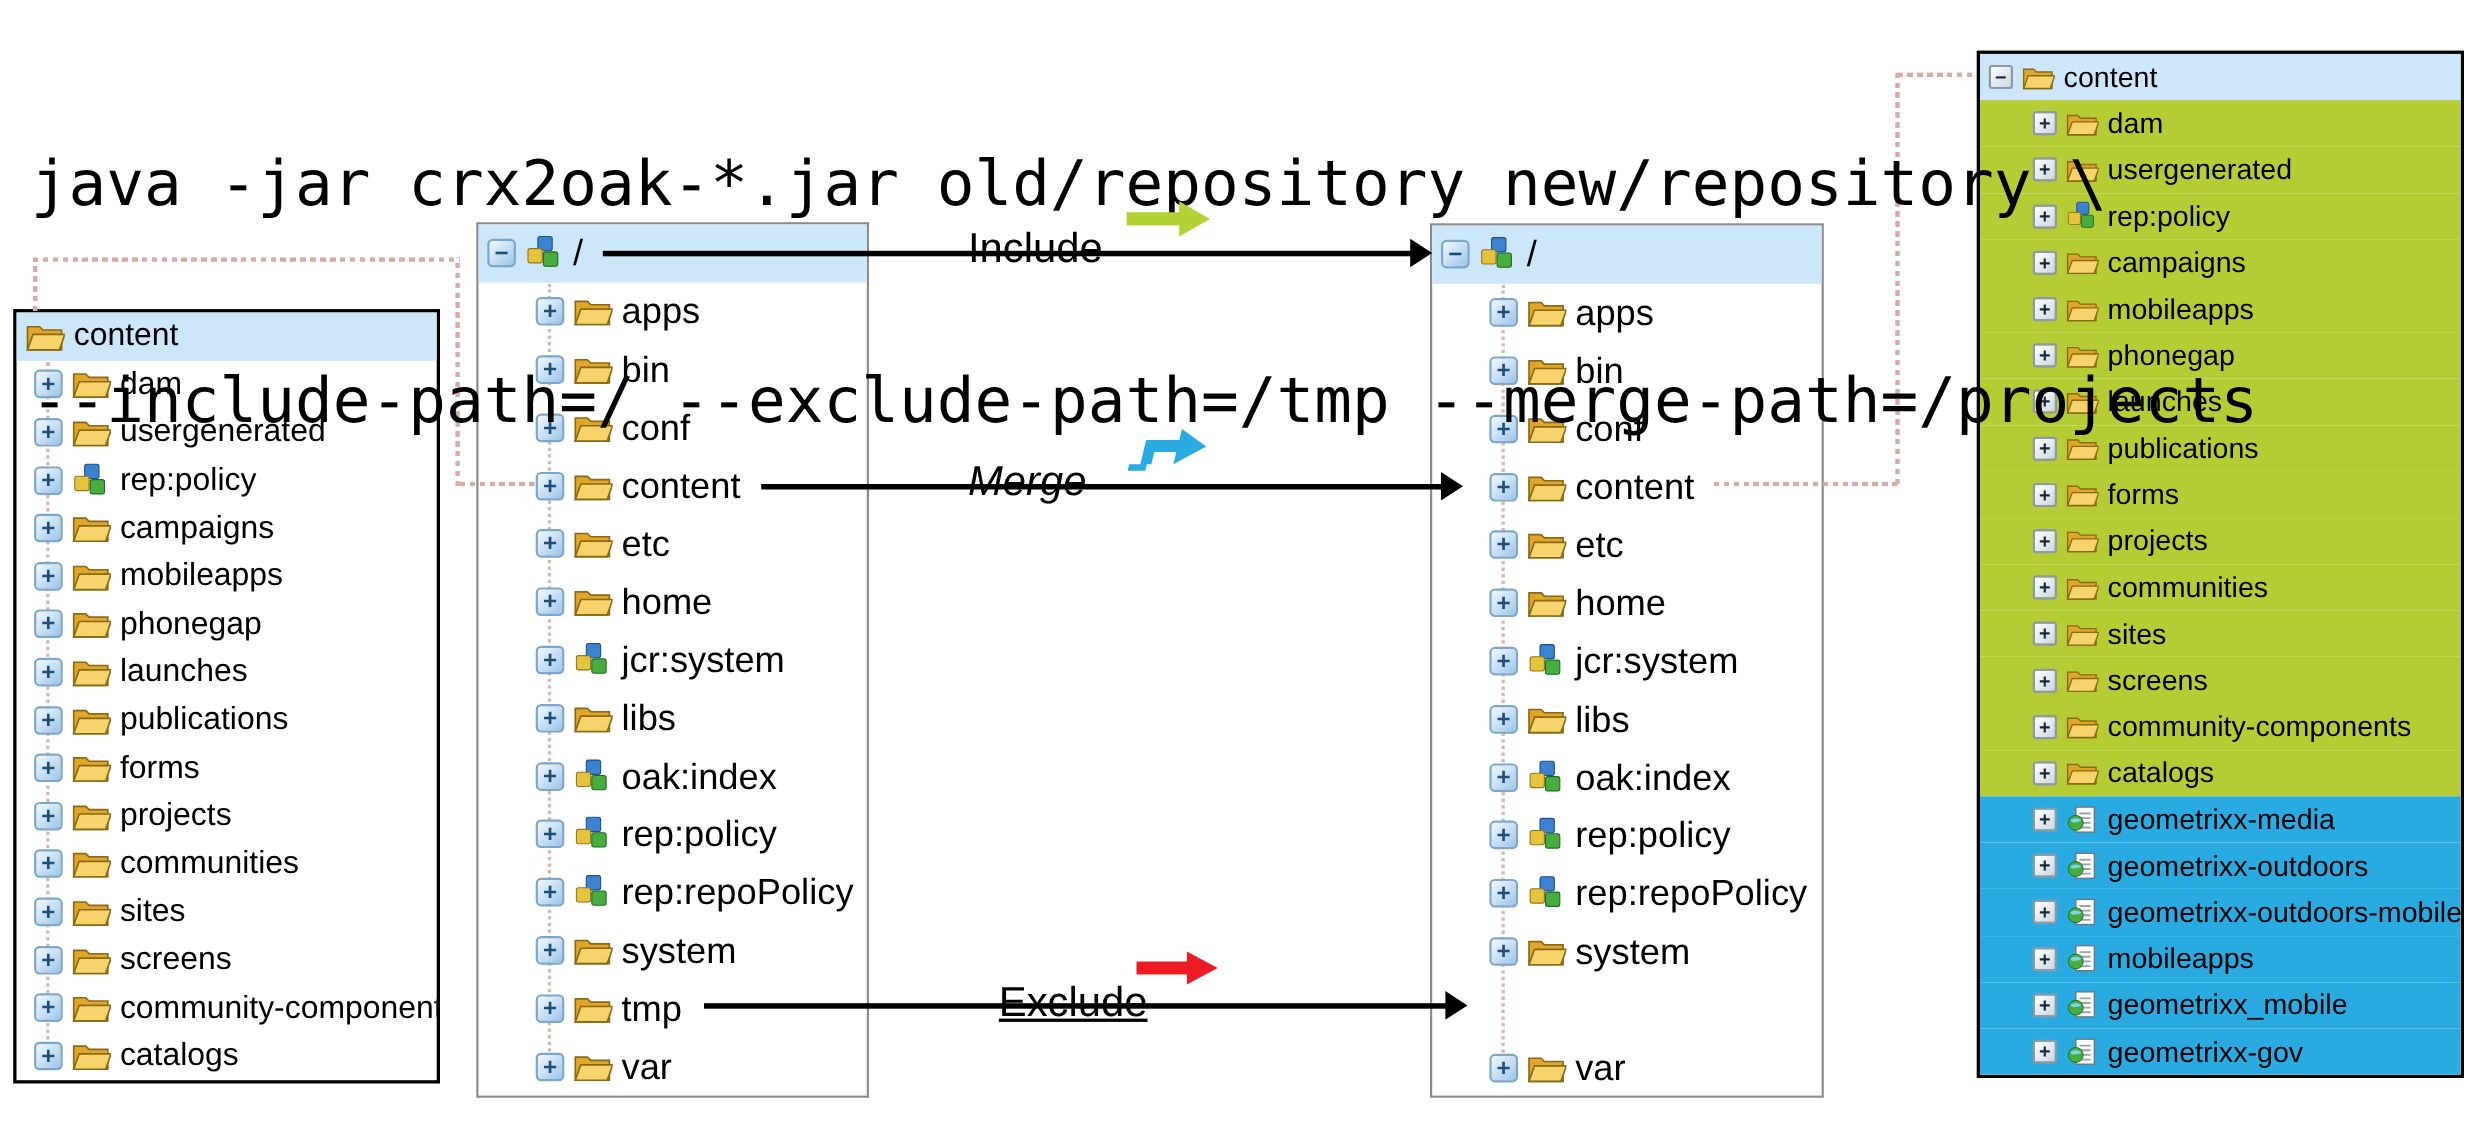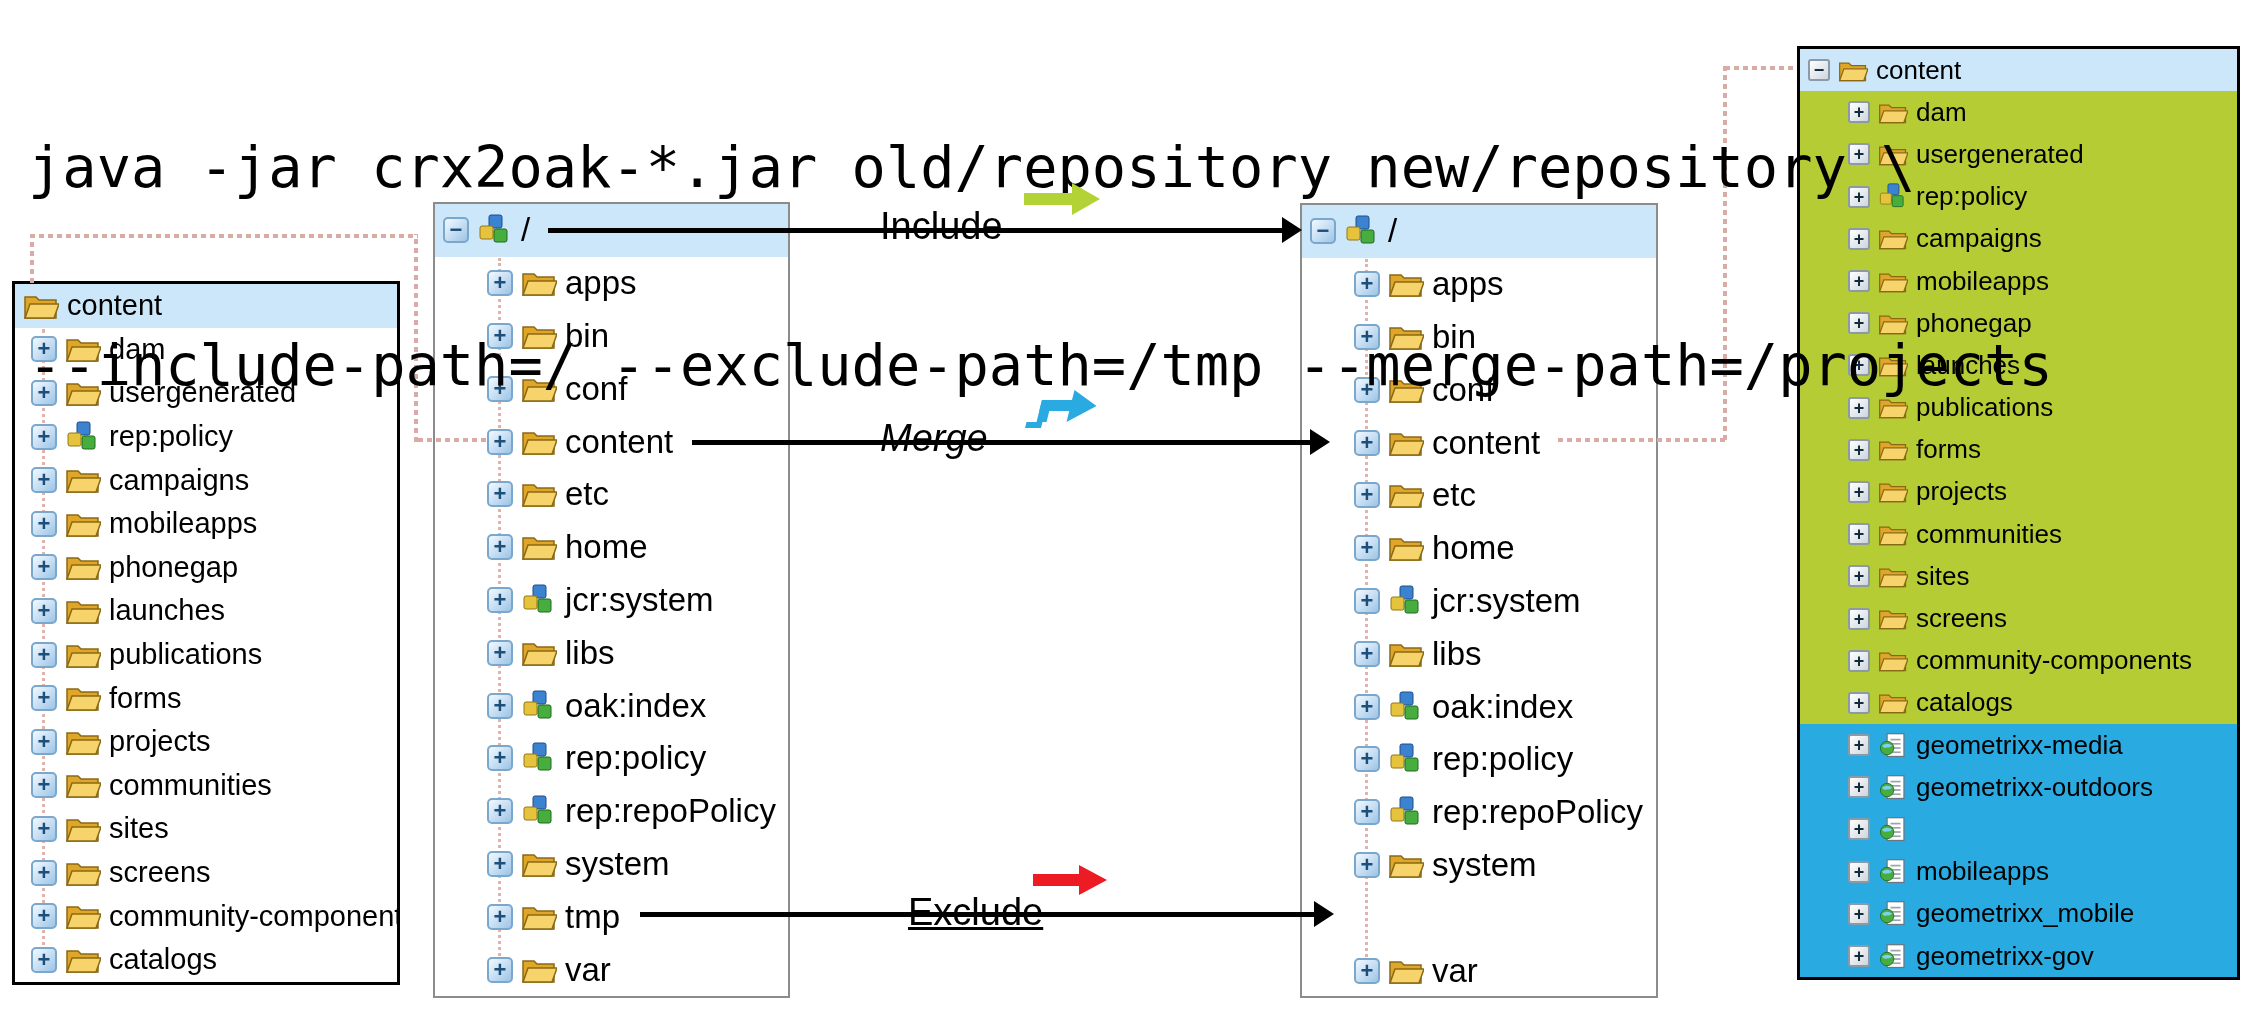--- a/index.html
+++ b/index.html
@@ -781,20 +781,21 @@
         <svg viewBox="0 0 32 32">
           <rect x="9" y="2" width="20" height="27" fill="#ffffff" stroke="#6b7680" stroke-width="1.5"></rect>
           <line x1="13" y1="9" x2="25" y2="9" stroke="#9aa4ad" stroke-width="2"></line>
           <line x1="13" y1="14" x2="25" y2="14" stroke="#9aa4ad" stroke-width="2"></line>
           <line x1="13" y1="19" x2="25" y2="19" stroke="#9aa4ad" stroke-width="2"></line>
           <line x1="13" y1="24" x2="25" y2="24" stroke="#9aa4ad" stroke-width="2"></line>
           <circle cx="9" cy="19" r="8" fill="#47ad3f" stroke="#1f6b1f"></circle>
           <path d="M3 16 Q9 12 15 16 Q12 19 9 18 Q5 20 3 16 Z" fill="#7fd0f0"></path>
         </svg>
       </span>
+      <span class="tlabel">geometrixx-outdoors-mobile</span>
     </div>
     <div class="row indent bg-cyan">
       <span class="xbox">+</span>
       <span class="ticon">
         <svg viewBox="0 0 32 32">
           <rect x="9" y="2" width="20" height="27" fill="#ffffff" stroke="#6b7680" stroke-width="1.5"></rect>
           <line x1="13" y1="9" x2="25" y2="9" stroke="#9aa4ad" stroke-width="2"></line>
           <line x1="13" y1="14" x2="25" y2="14" stroke="#9aa4ad" stroke-width="2"></line>
           <line x1="13" y1="19" x2="25" y2="19" stroke="#9aa4ad" stroke-width="2"></line>
           <line x1="13" y1="24" x2="25" y2="24" stroke="#9aa4ad" stroke-width="2"></line>

